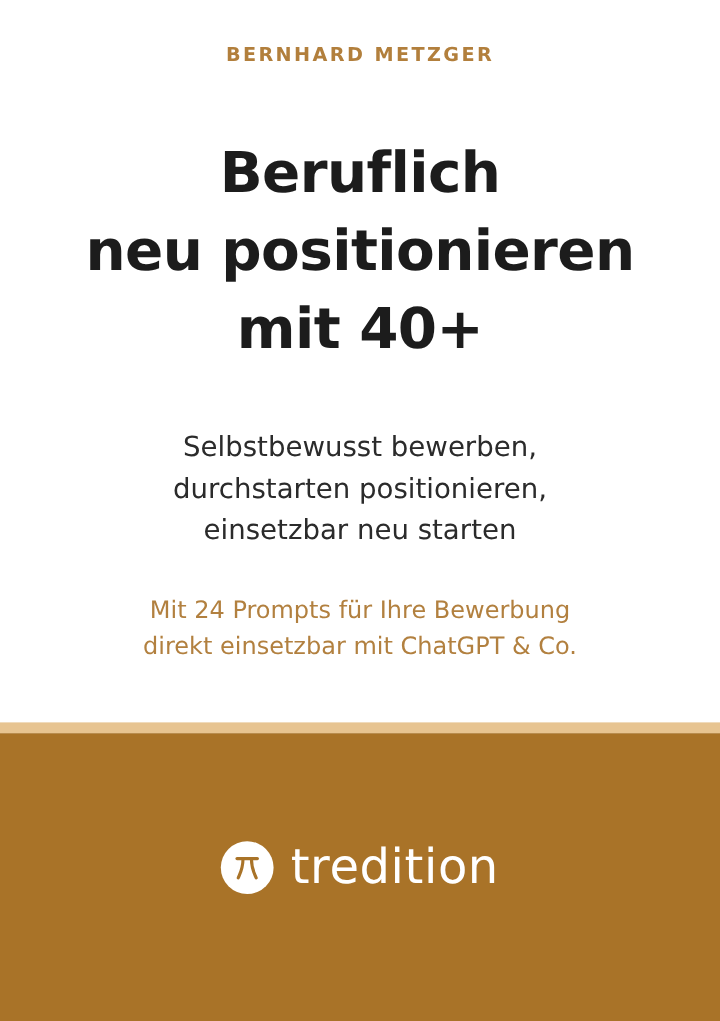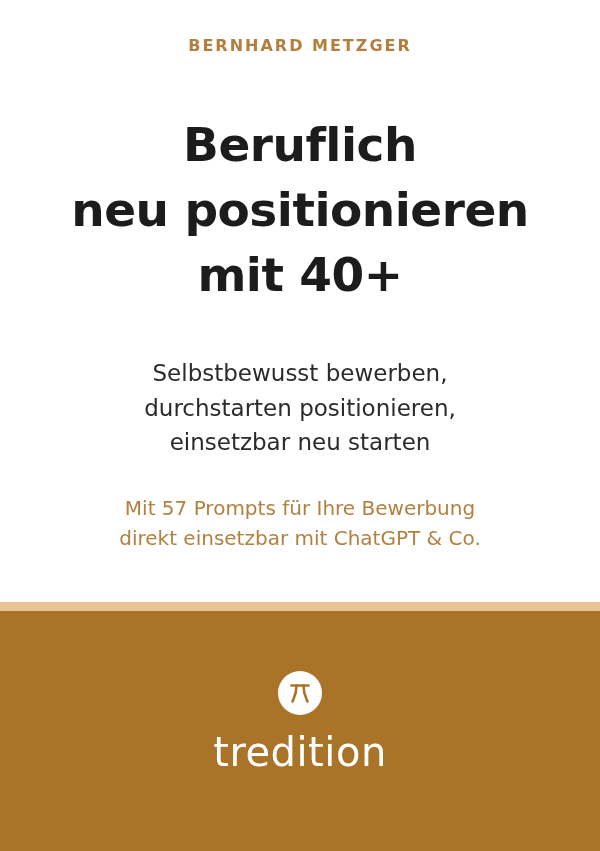--- a/index.html
+++ b/index.html
@@ -86,21 +86,20 @@
     position: relative;
     display: flex;
     align-items: center;
     justify-content: center;
   }
   .publisher {
     display: flex;
     align-items: center;
     gap: 14px;
     transform: translateY(-8px);
-    flex-direction: column;
   }
   .publisher-mark {
     width: 44px;
     height: 44px;
     border-radius: 50%;
     background: #ffffff;
     display: flex;
     align-items: center;
     justify-content: center;
   }
@@ -130,21 +129,21 @@
       <div class="title-line">mit 40+</div>
     </div>
 
     <div class="subtitle-block">
       <div class="subtitle-line">Selbstbewusst bewerben,</div>
       <div class="subtitle-line">durchstarten positionieren,</div>
       <div class="subtitle-line">einsetzbar neu starten</div>
     </div>
 
     <div class="promo-block">
-      <div class="promo-line">Mit 57 Prompts für Ihre Bewerbung</div>
+      <div class="promo-line">Mit 24 Prompts für Ihre Bewerbung</div>
       <div class="promo-line">direkt einsetzbar mit ChatGPT &amp; Co.</div>
     </div>
 
   </div>
 
   <div class="divider-light"></div>
 
   <div class="bottom-area">
     <div class="publisher">
       <span class="publisher-mark">

